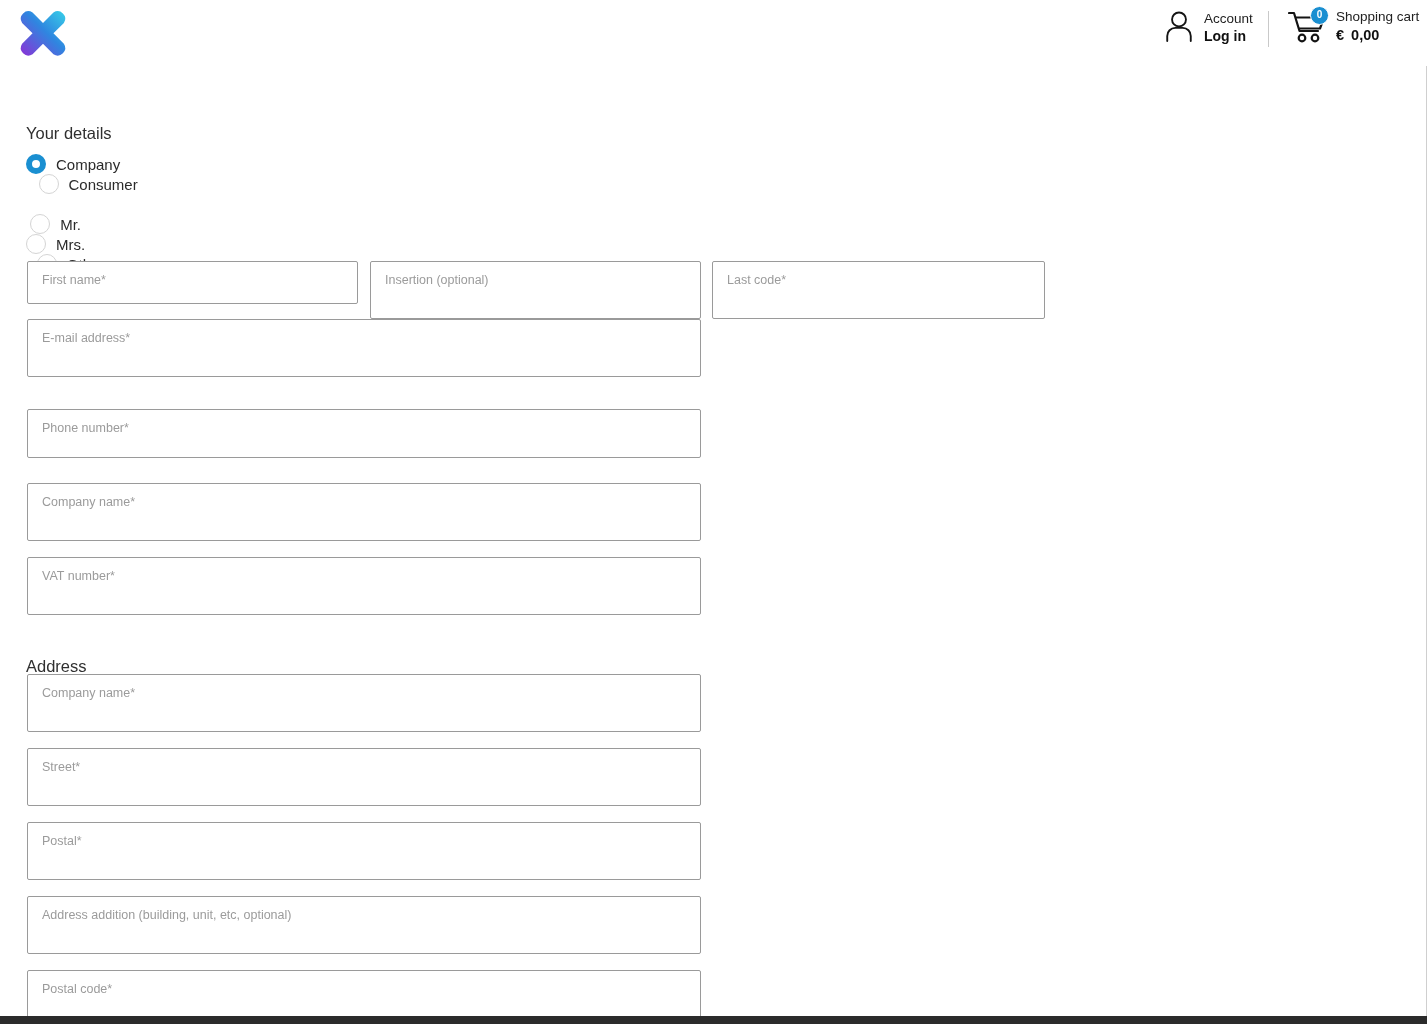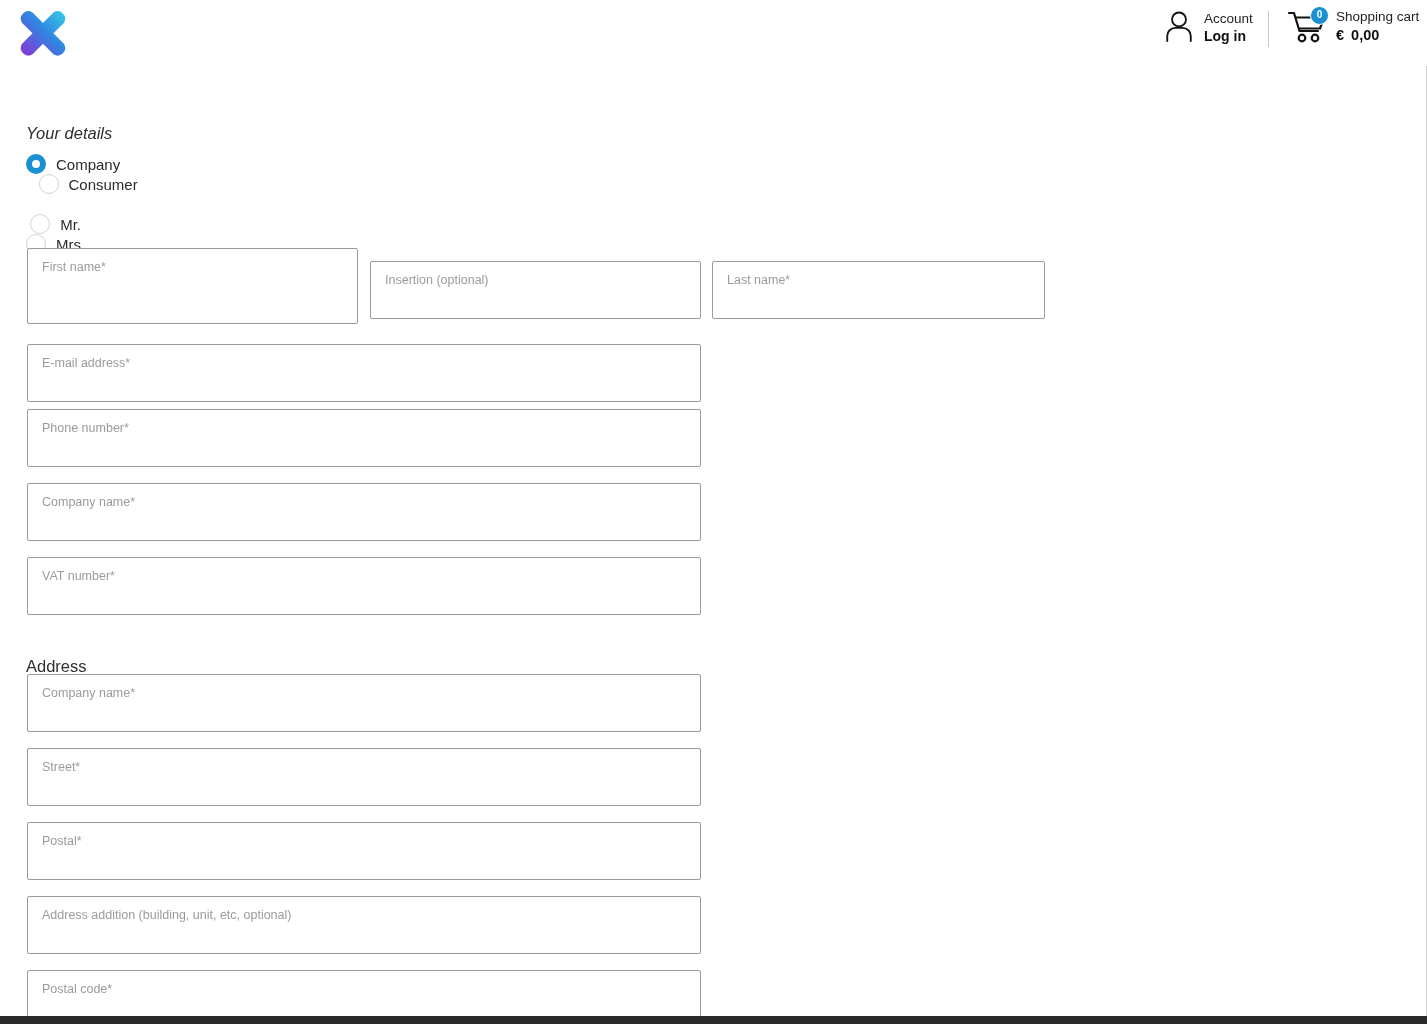--- a/index.html
+++ b/index.html
@@ -147,21 +147,21 @@
     top: 66px;
     width: 1427px;
   }
   .section-title {
     position: absolute;
     left: 26px;
     font-size: 16.5px;
     color: #2f2f2f;
     font-weight: normal;
   }
-  #title-your-details { top: 44px; font-style: italic; }
+  #title-your-details { top: 44px; }
   #title-address { top: 577px; }
 
   .radio-row {
     position: absolute;
     left: 26px;
     display: flex;
     align-items: center;
     flex-direction: column;
   }
   #radio-row-type { top: 88px; }
@@ -331,47 +331,47 @@
     <span class="radio-item" style="margin-right:30px;">
       <span class="radio-circle"></span>
       <span class="radio-label">Mrs.</span>
     </span>
     <span class="radio-item">
       <span class="radio-circle"></span>
       <span class="radio-label">Other</span>
     </span>
   </div>
 
-  <div class="field" style="left:27px; top:182px; width:331px; height:76px;padding-left:39px;">
+  <div class="field" style="left:27px; top:195px; width:331px; height:43px;padding-left:39px;">
     <span class="ph">First name*</span>
     <input type="text" value="" style="">
   </div>
   <div class="field" style="left:370px; top:195px; width:331px; height:58px;">
     <span class="ph">Insertion (optional)</span>
     <input type="text" value="" style="">
   </div>
   <div class="field" style="left:712px; top:195px; width:333px; height:58px;">
-    <span class="ph">Last name*</span>
+    <span class="ph">Last code*</span>
     <input type="text" value="" style="">
   </div>
 
   <span class="autofill-icon">
     <svg viewBox="0 0 16 16" width="15" height="15" aria-hidden="true">
       <rect x="1.5" y="2" width="13" height="11" rx="1.5" fill="#ffffff" stroke="#b3b3b3" stroke-width="1"></rect>
       <rect x="4.6" y="5" width="6.8" height="5" rx="0.8" fill="#9b9b9b"></rect>
       <rect x="3.2" y="13" width="2" height="1.6" fill="#b3b3b3"></rect>
       <rect x="10.8" y="13" width="2" height="1.6" fill="#b3b3b3"></rect>
     </svg>
   </span>
 
-  <div class="field" style="left:27px; top:278px; width:674px; height:58px;">
+  <div class="field" style="left:27px; top:253px; width:674px; height:58px;">
     <span class="ph">E-mail address*</span>
     <input type="text" value="" style="">
   </div>
-  <div class="field" style="left:27px; top:343px; width:674px; height:58px;">
+  <div class="field" style="left:27px; top:343px; width:674px; height:49px;">
     <span class="ph">Phone number*</span>
     <input type="text" value="" style="">
   </div>
   <div class="field" style="left:27px; top:417px; width:674px; height:58px;">
     <span class="ph">Company name*</span>
     <input type="text" value="" style="">
   </div>
   <div class="field" style="left:27px; top:491px; width:674px; height:58px;">
     <span class="ph">VAT number*</span>
     <input type="text" value="" style="">

